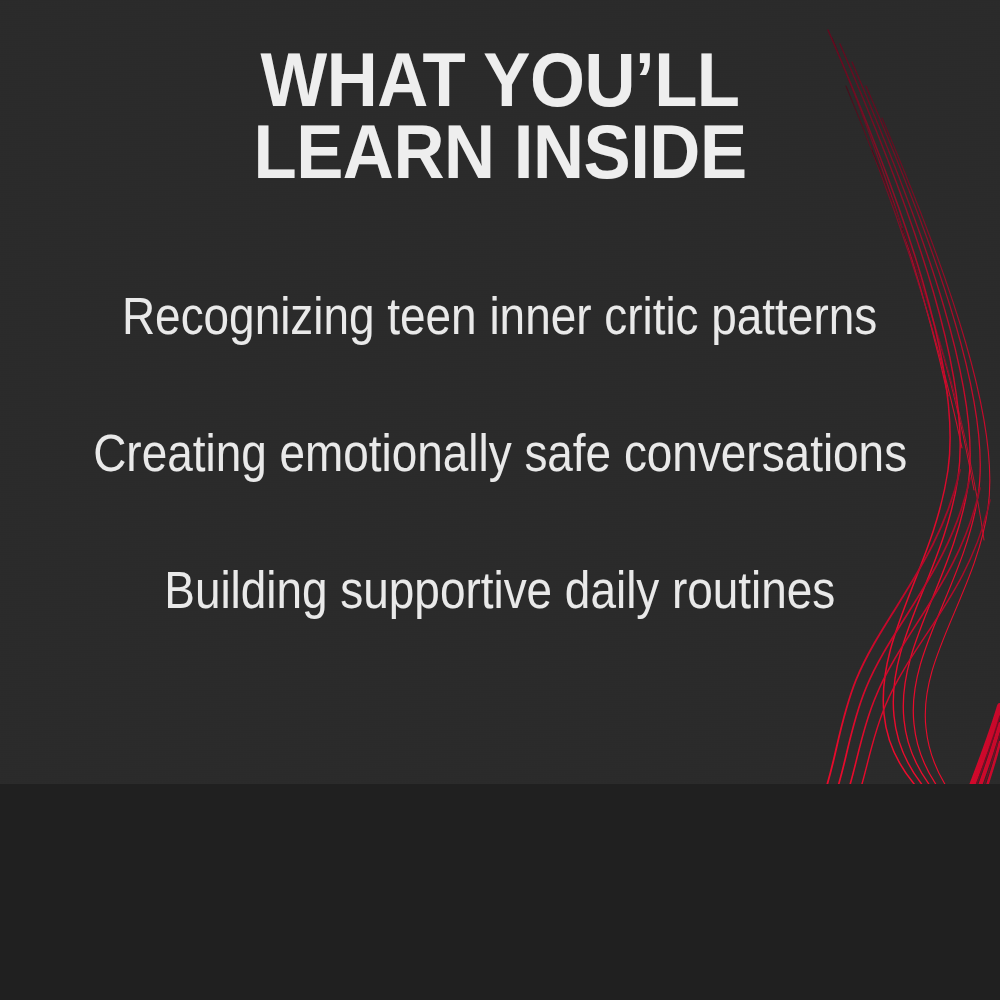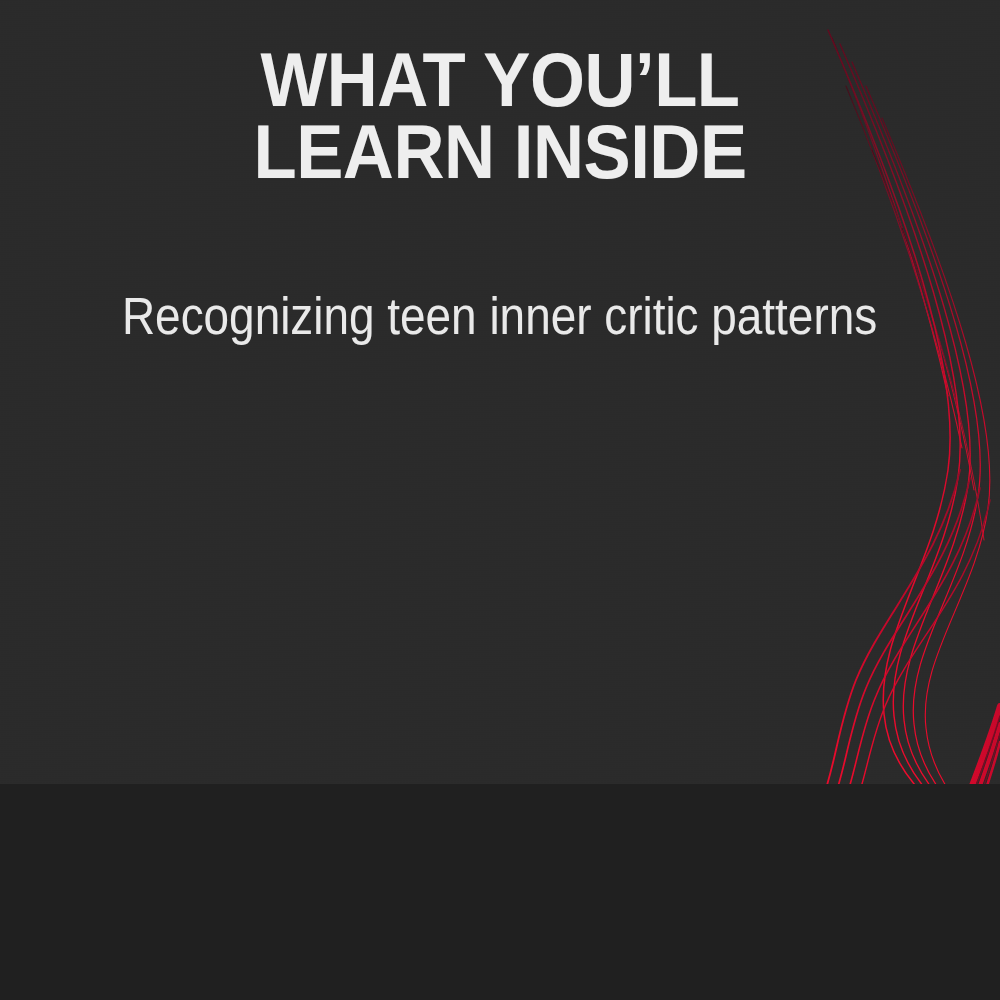--- a/index.html
+++ b/index.html
@@ -192,16 +192,22 @@
 
     <h1 class="headline">
       <span class="hl-line">WHAT YOU’LL</span>
       <span class="hl-line">LEARN INSIDE</span>
     </h1>
 
     <ul class="bullet-list">
       <li class="bullet-item">
         <span class="bullet-text">Recognizing teen inner critic patterns</span>
       </li>
+      <li class="bullet-item">
+        <span class="bullet-text">Creating emotionally safe conversations</span>
+      </li>
+      <li class="bullet-item">
+        <span class="bullet-text">Building supportive daily routines</span>
+      </li>
     </ul>
 
   </div>
 </div>
 
 </body></html>

